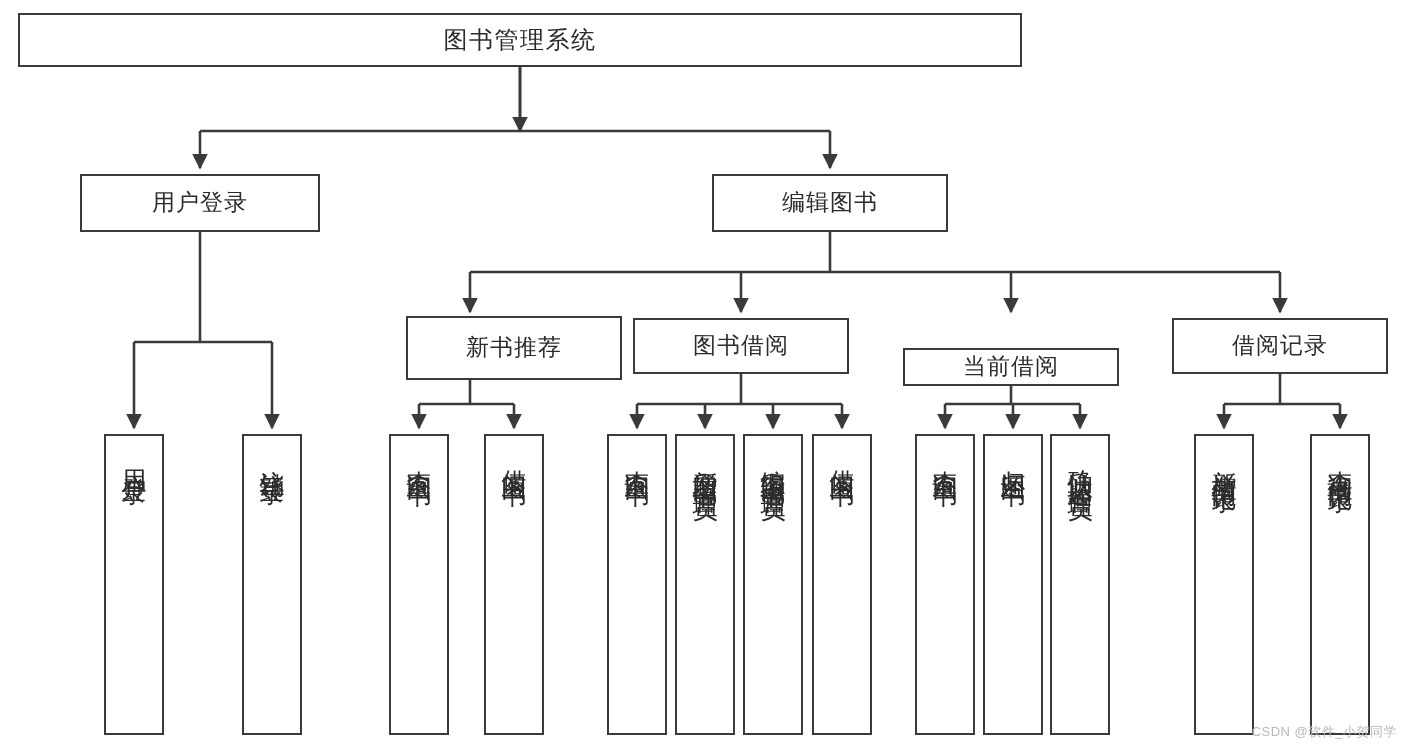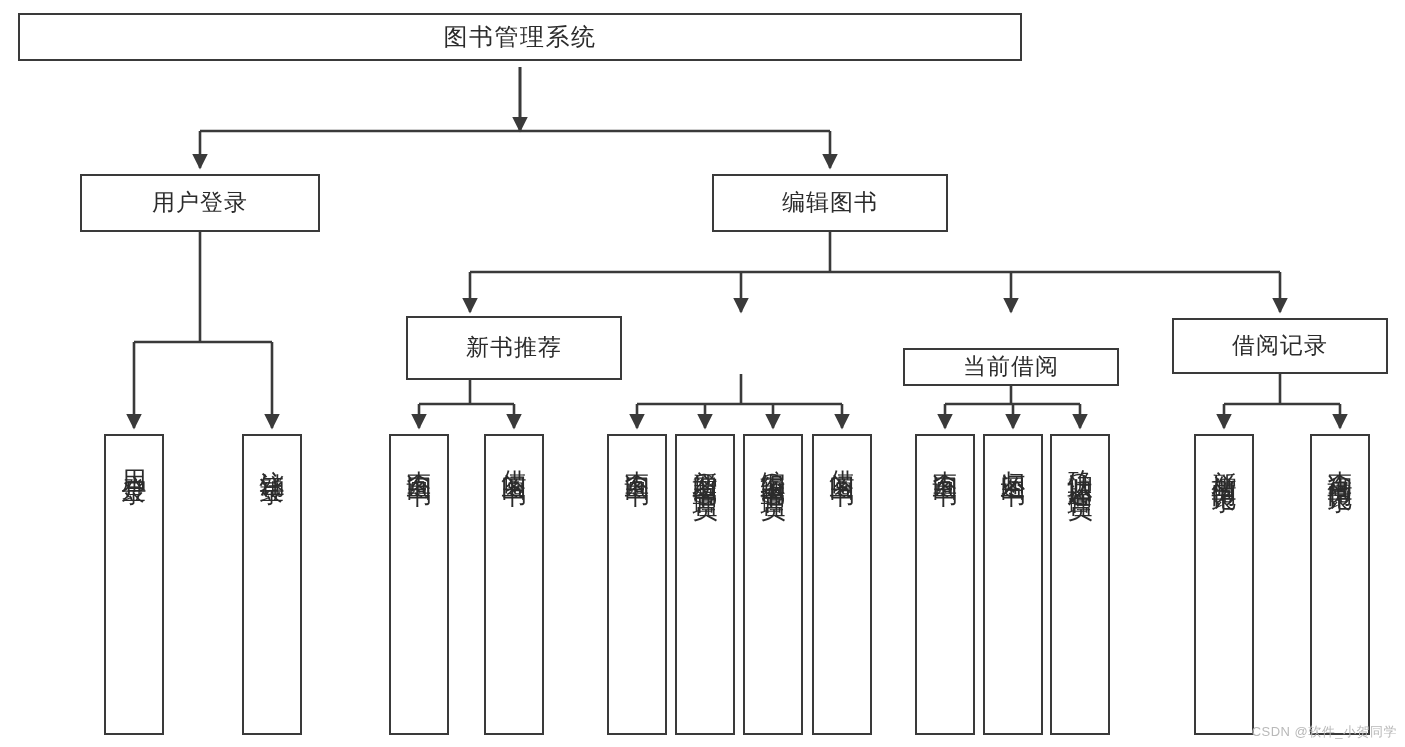--- a/index.html
+++ b/index.html
@@ -128,34 +128,37 @@
       <path d="M 1013 404 L 1013 428"></path>
       <path d="M 1080 404 L 1080 428"></path>
 
       <path d="M 1280 374 L 1280 404" marker-end="none"></path>
       <path d="M 1224 404 L 1340 404" marker-end="none"></path>
       <path d="M 1224 404 L 1224 428"></path>
       <path d="M 1340 404 L 1340 428"></path>
     </g>
   </svg>
 
-  <div class="node h root" style="left:18px; top:13px; width:1004px; height:48px;font-family:Liberation Serif, serif;">
+  <div class="node h root" style="left:18px; top:13px; width:1004px; height:54px;font-family:Liberation Serif, serif;">
     <span class="lbl">图书管理系统</span>
   </div>
 
   <div class="node h" style="left:80px; top:174px; width:240px; height:58px;">
     <span class="lbl">用户登录</span>
   </div>
   <div class="node h" style="left:712px; top:174px; width:236px; height:58px;">
     <span class="lbl">编辑图书</span>
   </div>
 
   <div class="node h" style="left:362px; top:316px; width:216px; height:64px;margin-left:44px;">
     <span class="lbl">新书推荐</span>
   </div>
+  <div class="node h" style="left:633px; top:318px; width:216px; height:56px;">
+    <span class="lbl">图书借阅</span>
+  </div>
   <div class="node h" style="left:903px; top:308px; width:216px; height:38px;margin-top:40px;">
     <span class="lbl">当前借阅</span>
   </div>
   <div class="node h" style="left:1172px; top:318px; width:216px; height:56px;">
     <span class="lbl">借阅记录</span>
   </div>
 
   <div class="node v" style="left:104px; top:434px; width:60px; height:301px;">
     <span class="lbl">用户登录</span>
   </div>

